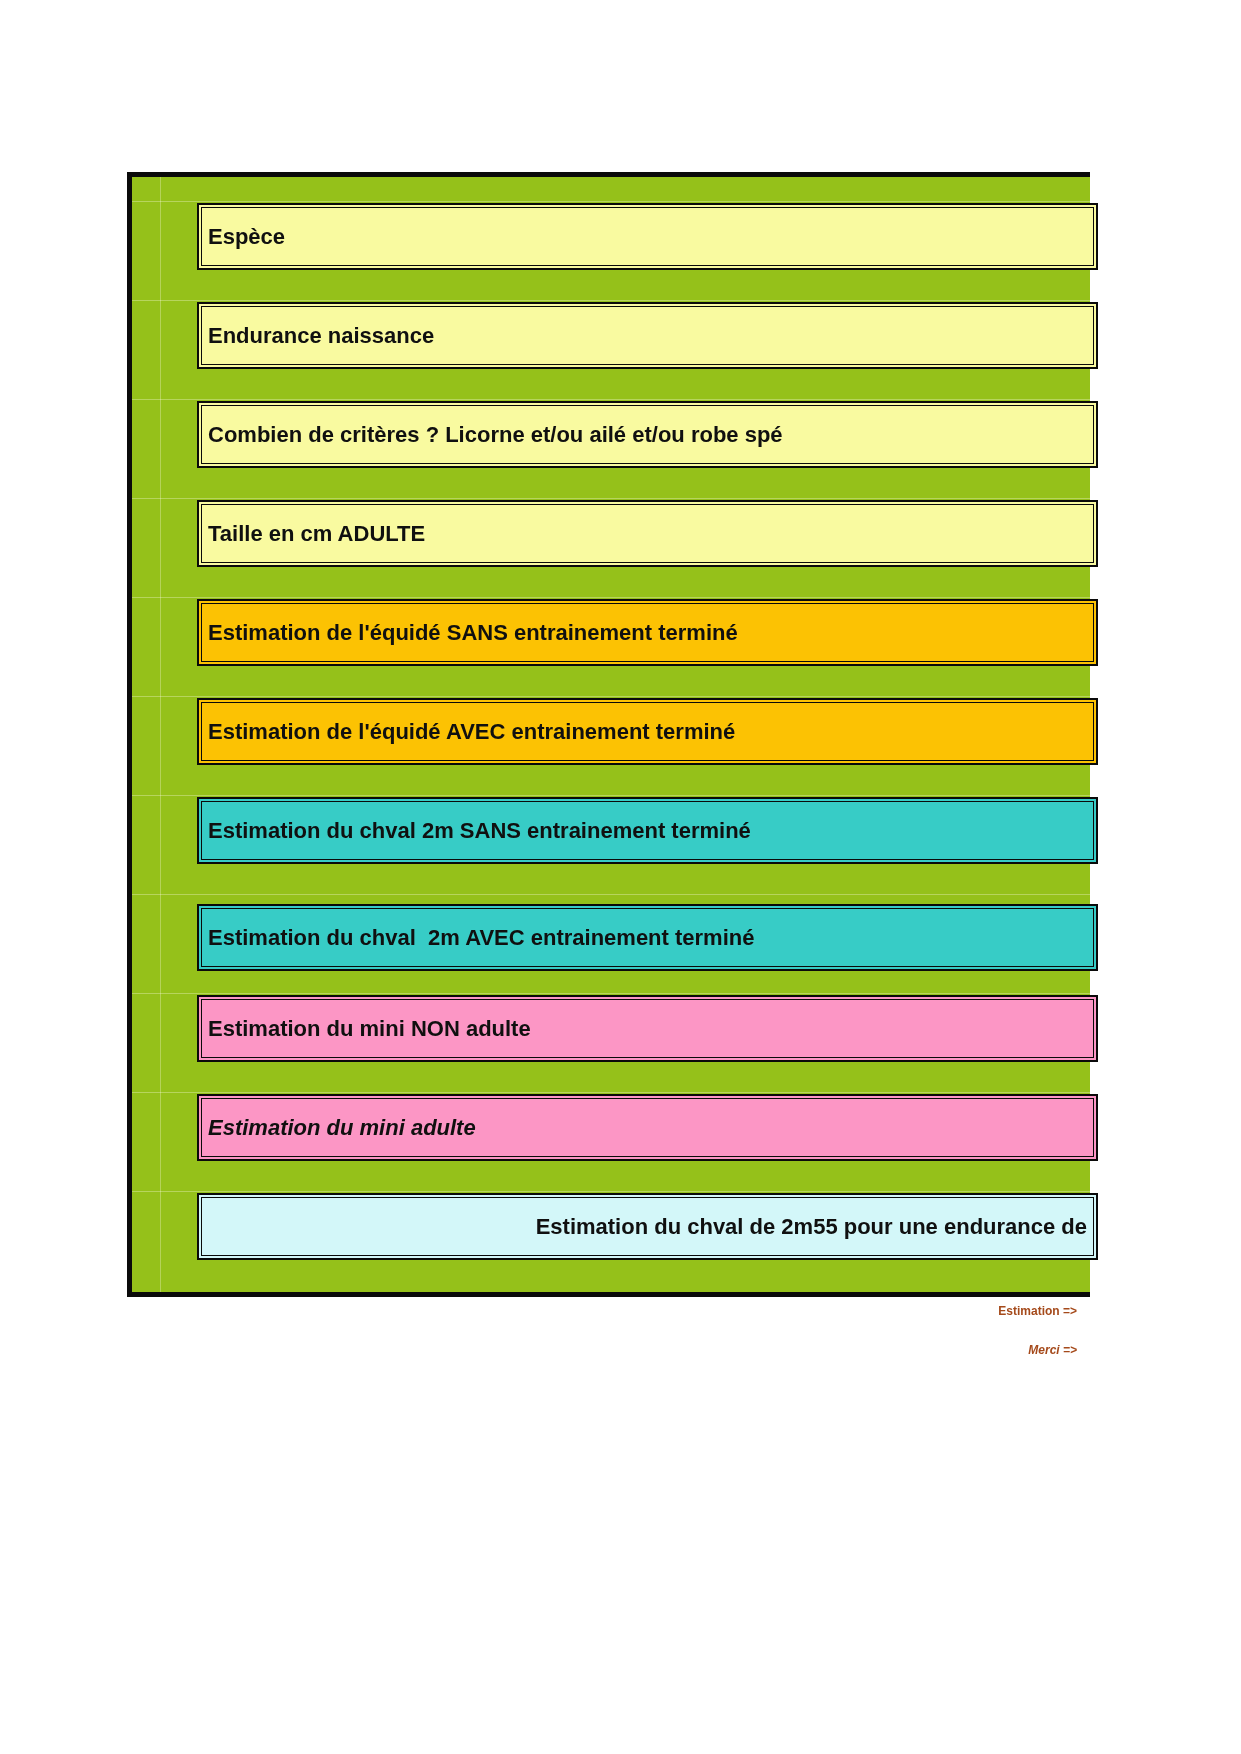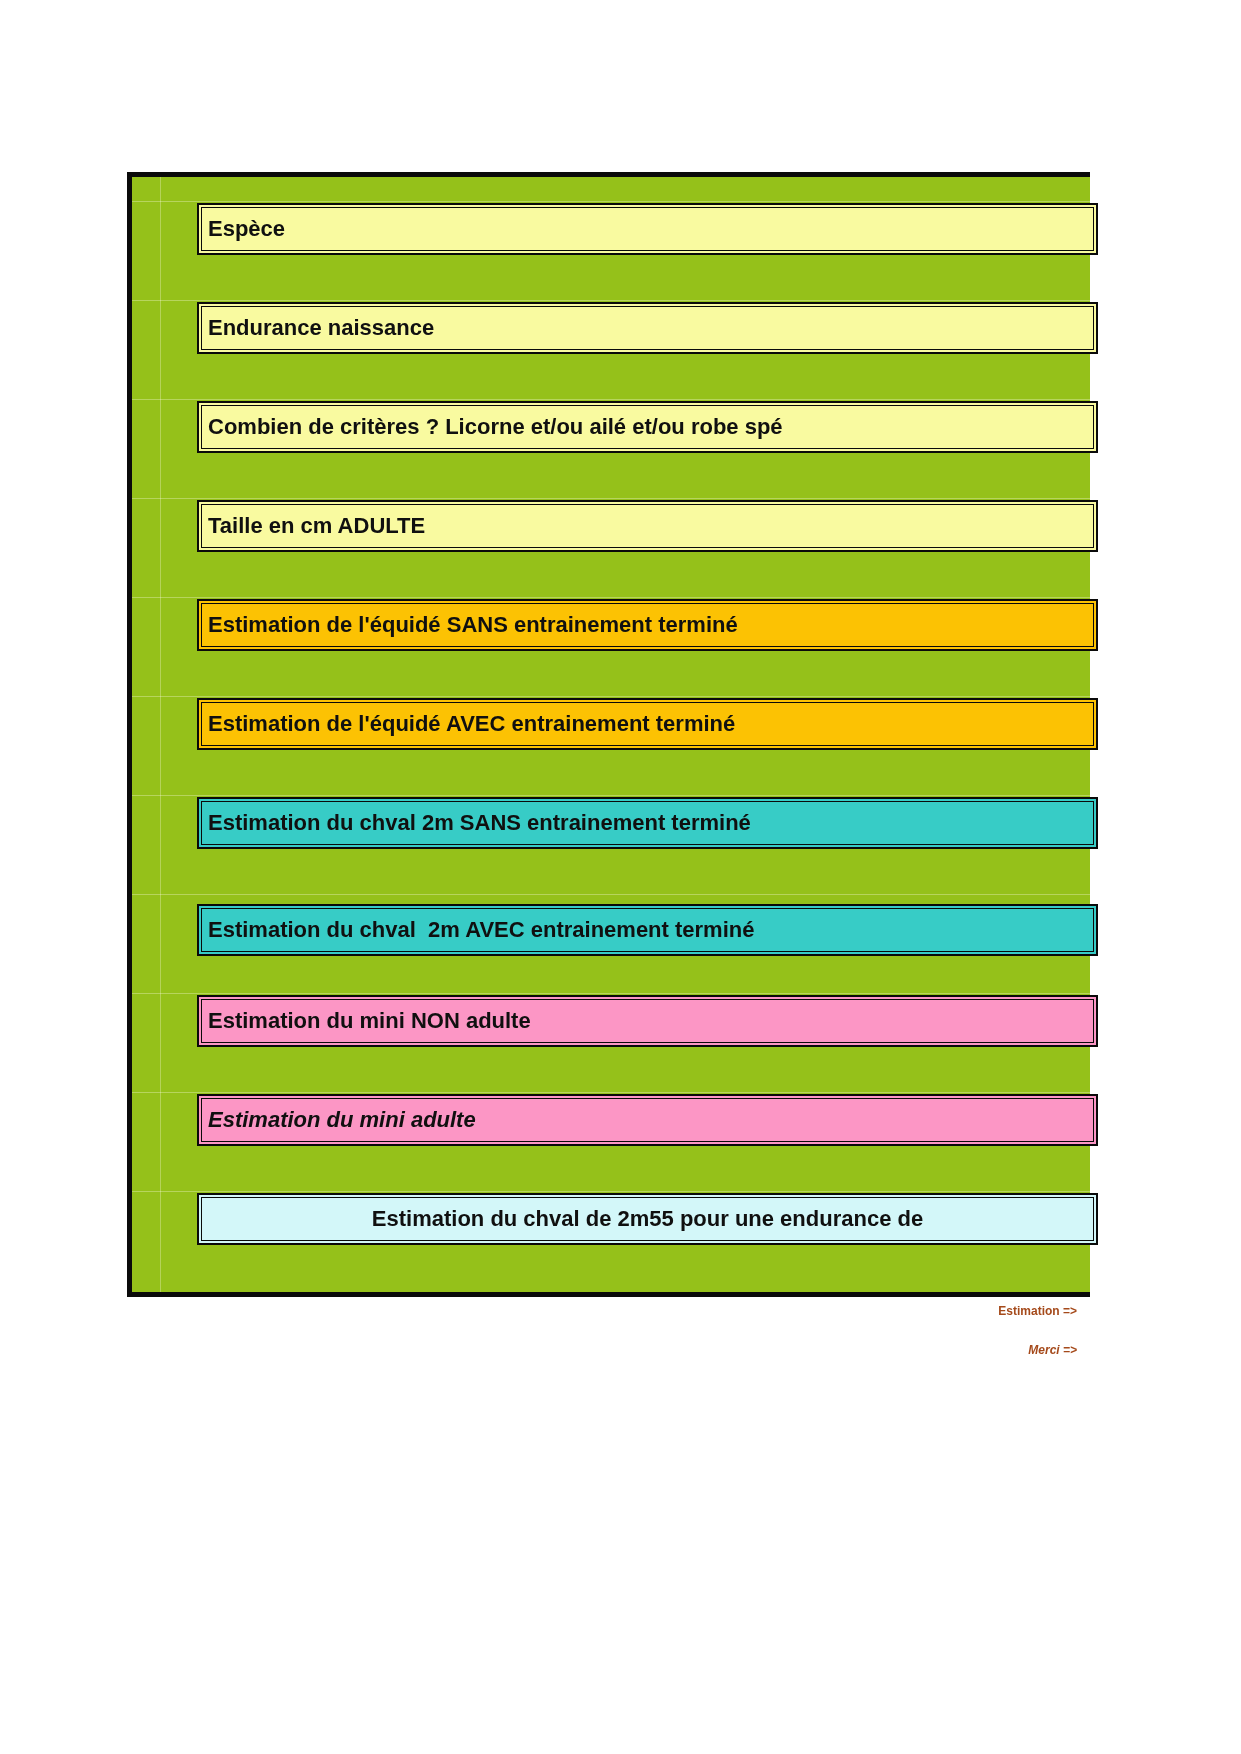--- a/index.html
+++ b/index.html
@@ -42,36 +42,36 @@
     left: 0;
     width: 958px;
     height: 1px;
     background: rgba(255,255,235,0.32);
   }
   
   .row {
     position: absolute;
     left: 65px;
     width: 901px;
-    height: 52px;
+    height: 67px;
     top: calc(26px + var(--i) * 99px);
     box-sizing: border-box;
     border: 2px solid var(--border-black, #0a0a0a);
     display: flex;
     align-items: center;
     padding: 0 9px;
   }
   .row::after {            
     content: "";
     position: absolute;
     inset: 2px;
     border: 1px solid var(--border-black, #0a0a0a);
     pointer-events: none;
   }
-  .row.align-right { justify-content: center; }
+  .row.align-right { justify-content: flex-end; }
   .row-label {
     font-size: 22px;
     font-weight: bold;
     color: #101010;
     white-space: pre;
     line-height: 1;
     position: relative;
     z-index: 1;
   }
   

